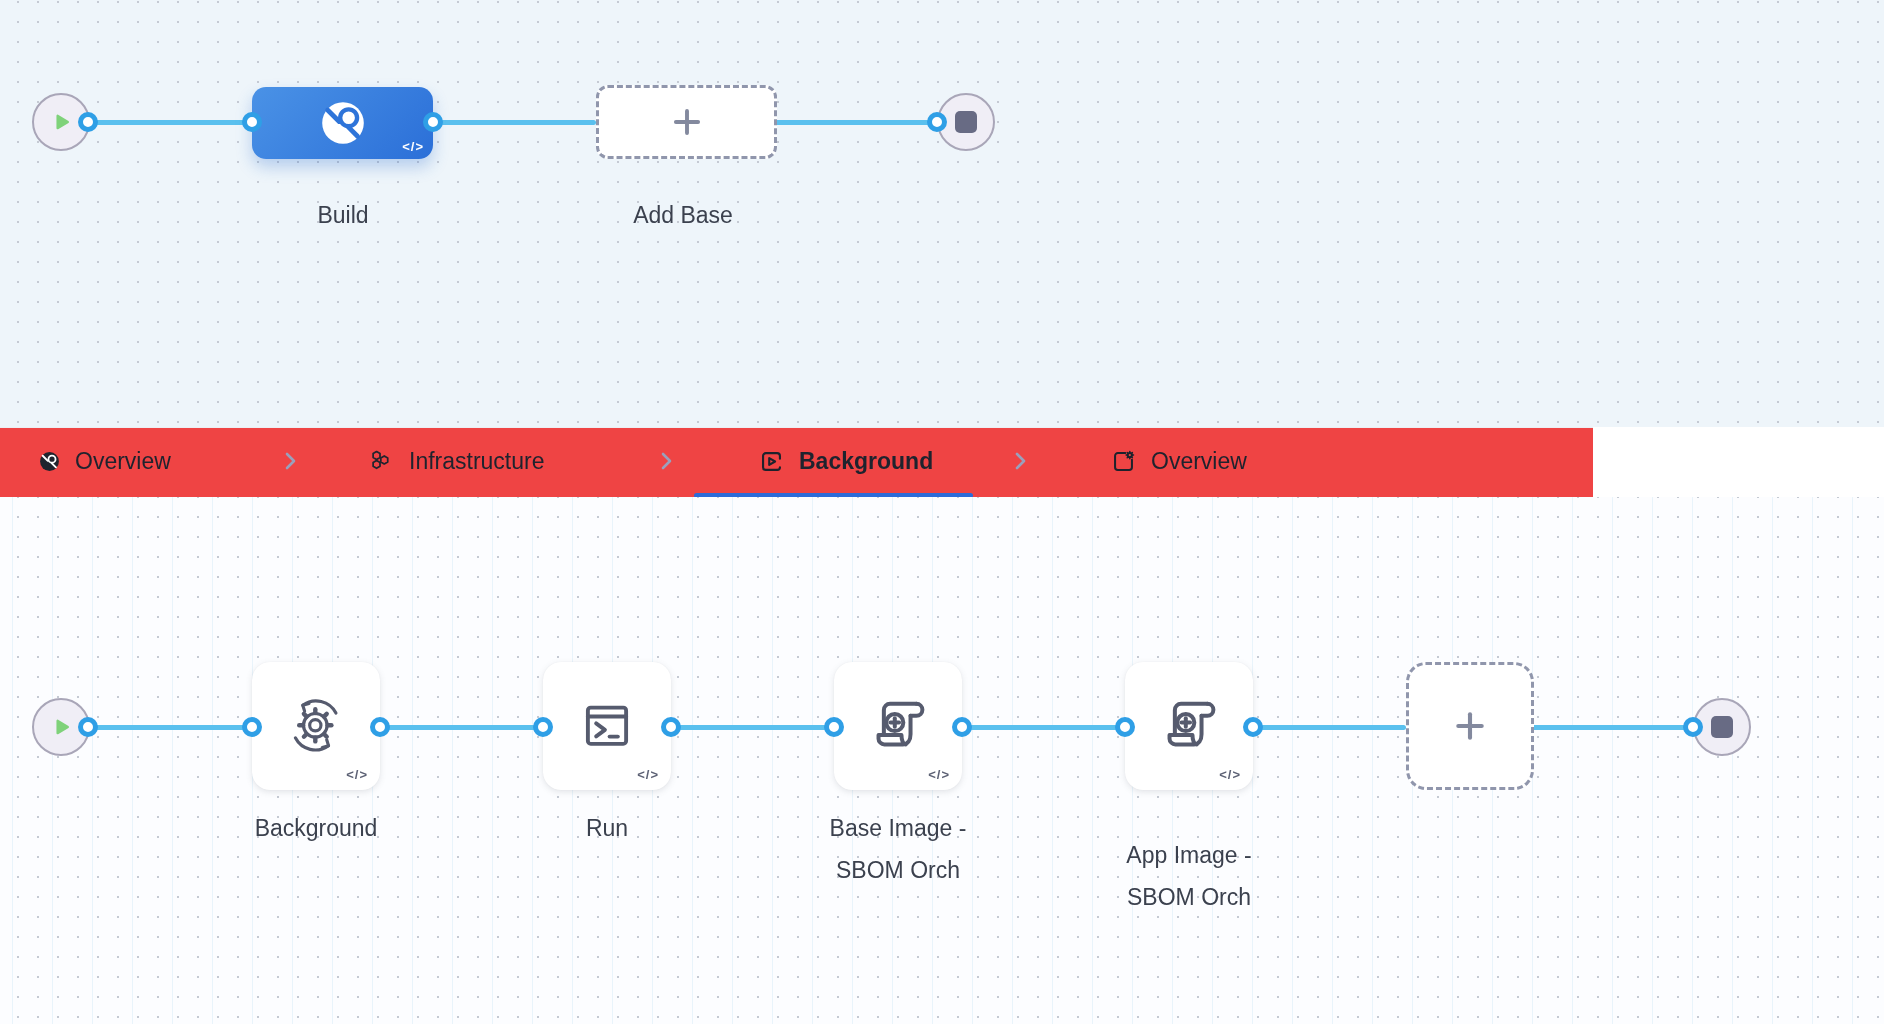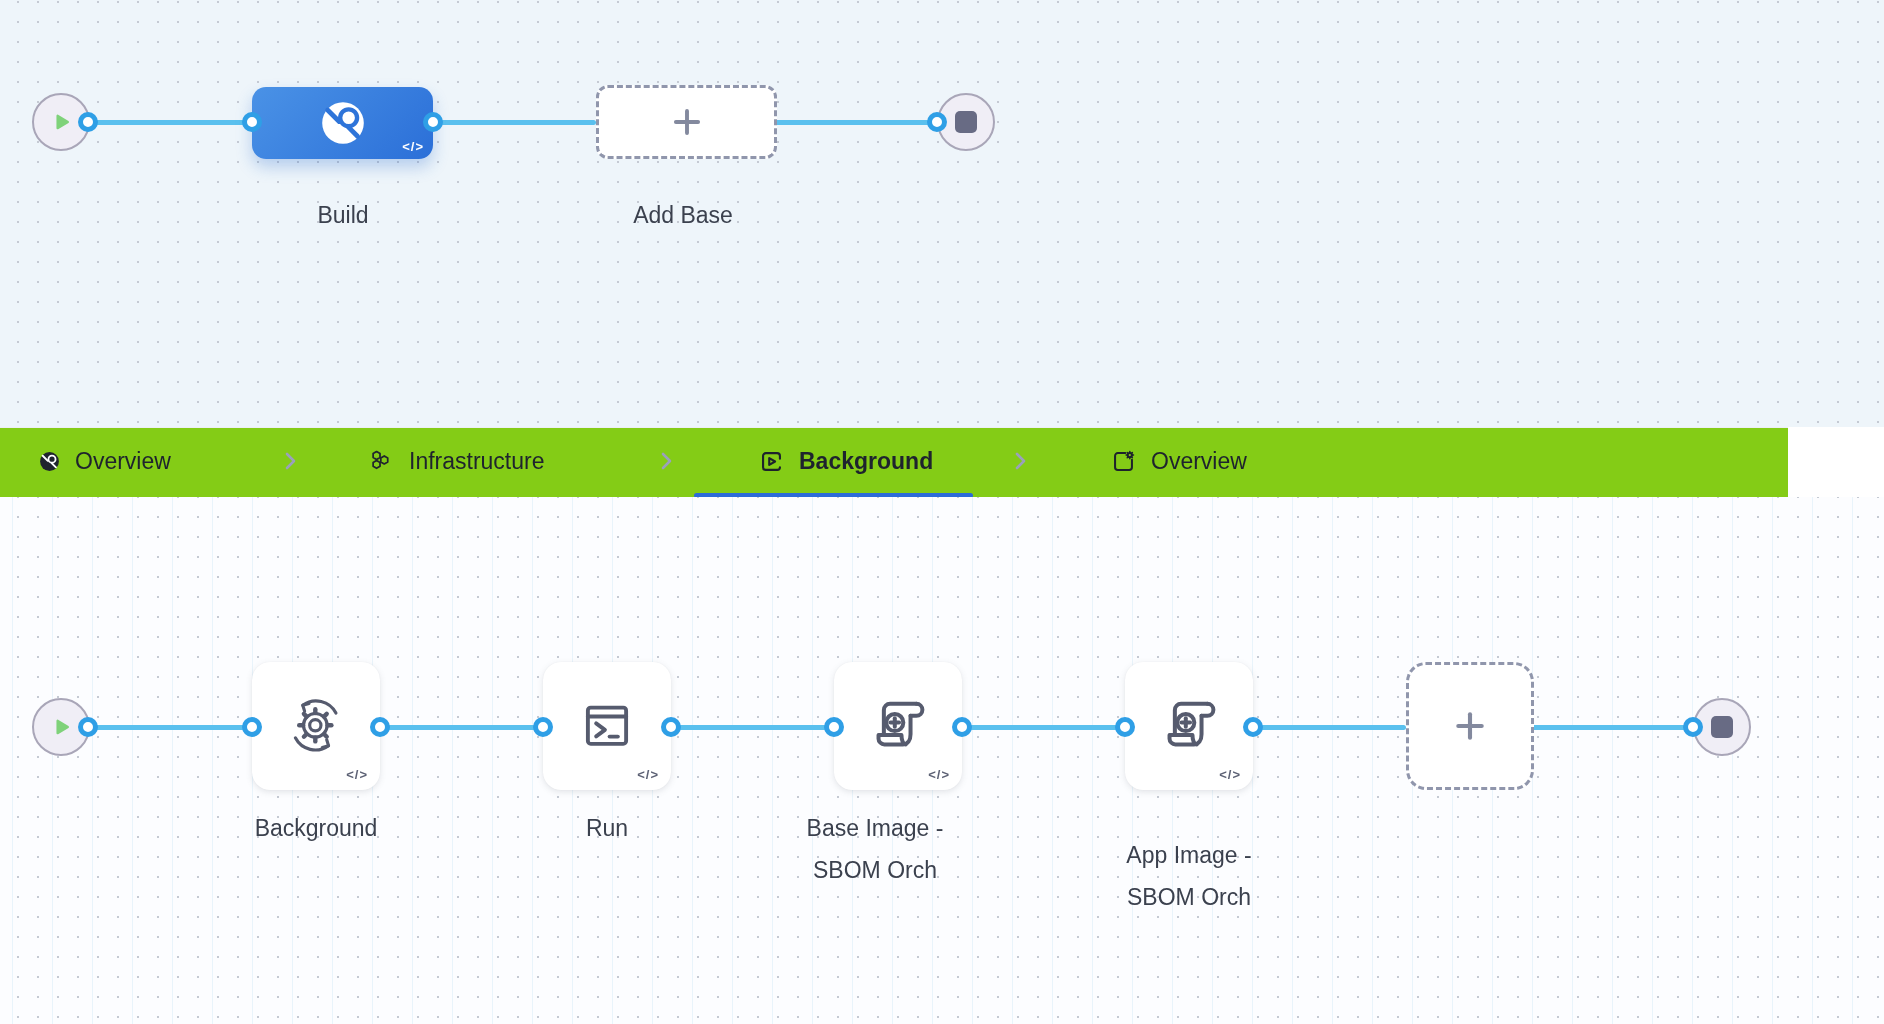--- a/index.html
+++ b/index.html
@@ -11,21 +11,21 @@
   .canvas-top{top:0;height:427px;background-color:#eef5fa;
     background-image:radial-gradient(circle,#c5cad3 1.15px,transparent 1.35px);
     background-size:20px 20px;background-position:8px 12px;}
   .canvas-bottom{top:497px;height:527px;background-color:#fcfdff;
     background-image:
       linear-gradient(to right,#e9f4fb 1px,transparent 1px),
       radial-gradient(circle,#c5cad3 1.15px,transparent 1.35px);
     background-size:40px 40px,20px 20px;background-position:12px 0,8px 10px;}
 
   
-  .tabbar{position:absolute;left:0;top:427px;width:1788px;height:70px;background:#84cc16;
+  .tabbar{position:absolute;left:0;top:427px;width:1593px;height:70px;background:#ef4444;
     border-top:1px solid #edeff3;box-shadow:0 1px 0 #e3e7ee;}
   .tab{position:absolute;top:0;height:66px;display:flex;align-items:center;gap:14px;cursor:pointer;}
   .tab-label{font-size:23px;color:#1e232e;white-space:nowrap;}
   .tab-label.bold{font-weight:700;}
   .tab-chevron{position:absolute;top:21px;width:24px;height:24px;}
   .tab-underline{position:absolute;left:694px;top:65px;width:279px;height:5px;
     background:#2c6bd8;border-radius:3px;}
 
   
   .edge{position:absolute;height:5px;background:#5ac0ee;border-radius:3px;z-index:1;}
@@ -270,17 +270,17 @@
     <div class="port" style="left:543px;top:230px;"></div>
     <div class="port" style="left:671px;top:230px;"></div>
     <div class="port" style="left:834px;top:230px;"></div>
     <div class="port" style="left:962px;top:230px;"></div>
     <div class="port" style="left:1125px;top:230px;"></div>
     <div class="port" style="left:1253px;top:230px;"></div>
     <div class="port" style="left:1693px;top:230px;"></div>
 
     <div class="node-label" style="left:497px;top:310px;width:220px;">Run</div>
     <div class="node-label" style="left:206px;top:310px;width:220px;">Background</div>
-    <div class="node-label" style="left:780px;top:310px;width:190px;">Base Image - SBOM Orch</div>
+    <div class="node-label" style="left:803px;top:310px;width:190px;">Base Image - SBOM Orch</div>
     <div class="node-label" style="left:1094px;top:310px;width:190px;margin-top:27px;">App Image - SBOM Orch</div>
   </div>
 
 </div>
 
 </body></html>

